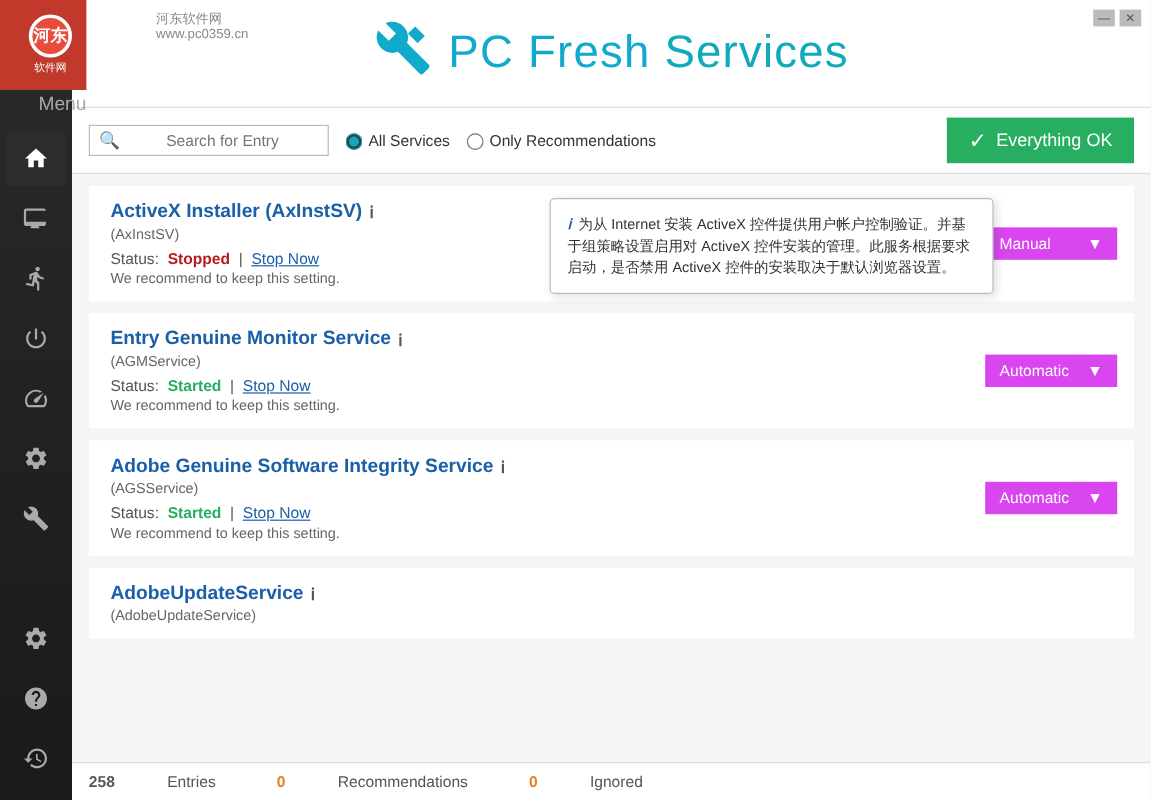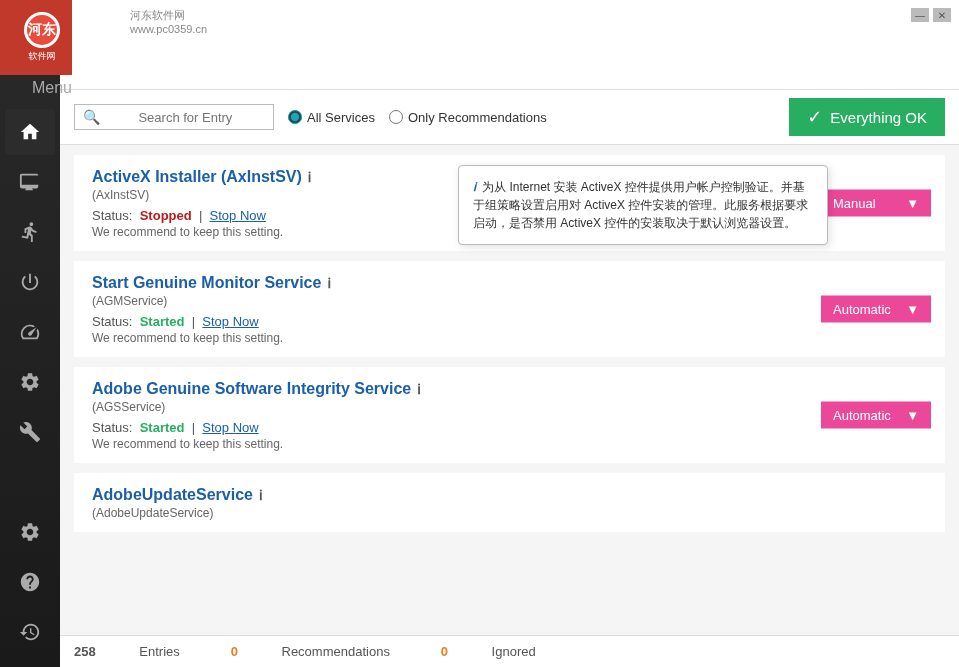--- a/index.html
+++ b/index.html
@@ -144,21 +144,21 @@
     }
     .search-icon { color: #555; font-size: 14px; }
 
     .radio-group {
       display: flex;
       align-items: center;
       gap: 14px;
     }
     .radio-label {
       display: flex;
-      align-items: flex-start;
+      align-items: flex-end;
       gap: 5px;
       font-size: 13px;
       color: #333;
       cursor: pointer;
     }
     .radio-label input[type=radio] { accent-color: #1ab; width: 14px; height: 14px; }
 
     .ok-btn {
       margin-left: auto;
       background: #27ae60;
@@ -216,21 +216,21 @@
       font-size: 12px;
       color: #666;
       margin-top: 2px;
     }
 
     .service-dropdown {
       position: absolute;
       right: 14px;
       top: 50%;
       transform: translateY(-50%);
-      background: #ec4899;
+      background: #d946ef;
       color: #fff;
       border: none;
       padding: 6px 12px;
       font-size: 13px;
       cursor: pointer;
       display: flex;
       align-items: center;
       gap: 6px;
       min-width: 110px;
       justify-content: space-between;
@@ -349,20 +349,31 @@
   </div>
 </div>
 
 <div class="main">
 
   <div class="header">
     <div class="watermark">
       <div>河东软件网</div>
       <div>www.pc0359.cn</div>
     </div>
+    <div class="header-logo">
+      <div class="wrench-icon">
+        <svg width="48" height="48" viewBox="0 0 24 24" fill="#11aacc">
+          <path d="M22.7 19l-9.1-9.1c.9-2.3.4-5-1.5-6.9-2-2-5-2.4-7.4-1.3L9 6 6 9 1.6 4.7C.4 7.1.9 10.1 2.9 12.1c1.9 1.9 4.6 2.4 6.9 1.5l9.1 9.1c.4.4 1 .4 1.4 0l2.3-2.3c.5-.4.5-1.1.1-1.4z"></path>
+          <path d="M17 3 L21 7 L18 10 L14 6 Z" fill="#11aacc"></path>
+        </svg>
+      </div>
+      <div class="header-title">
+        <span style="color:#11aacc">PC Fresh</span><span> Services</span>
+      </div>
+    </div>
     <div class="window-controls">
       <div class="win-btn">—</div>
       <div class="win-btn close">✕</div>
     </div>
   </div>
 
   <div class="toolbar">
     <div class="search-box">
       <span class="search-icon">🔍</span>
       <input type="text" placeholder="Search for Entry" style="">
@@ -403,21 +414,21 @@
         <span>▼</span>
       </button>
 
       <div class="info-popup">
         <span class="info-i">ℹ</span><span>为从 Internet 安装 ActiveX 控件提供用户帐户控制验证。并基于组策略设置启用对 ActiveX 控件安装的管理。此服务根据要求启动，是否禁用 ActiveX 控件的安装取决于默认浏览器设置。</span>
       </div>
     </div>
 
     <div class="service-item">
       <div class="service-name">
-        <span>Start Genuine Monitor Service</span>
+        <span>Entry Genuine Monitor Service</span>
         <span class="info-icon">ℹ</span>
       </div>
       <div class="service-id">(AGMService)</div>
       <div class="service-status">
         <span>Status:</span>&nbsp;
         <span class="status-started">Started</span>
         &nbsp;|&nbsp;
         <span class="status-link">Stop Now</span>
       </div>
       <div class="service-recommend">We recommend to keep this setting.</div>

